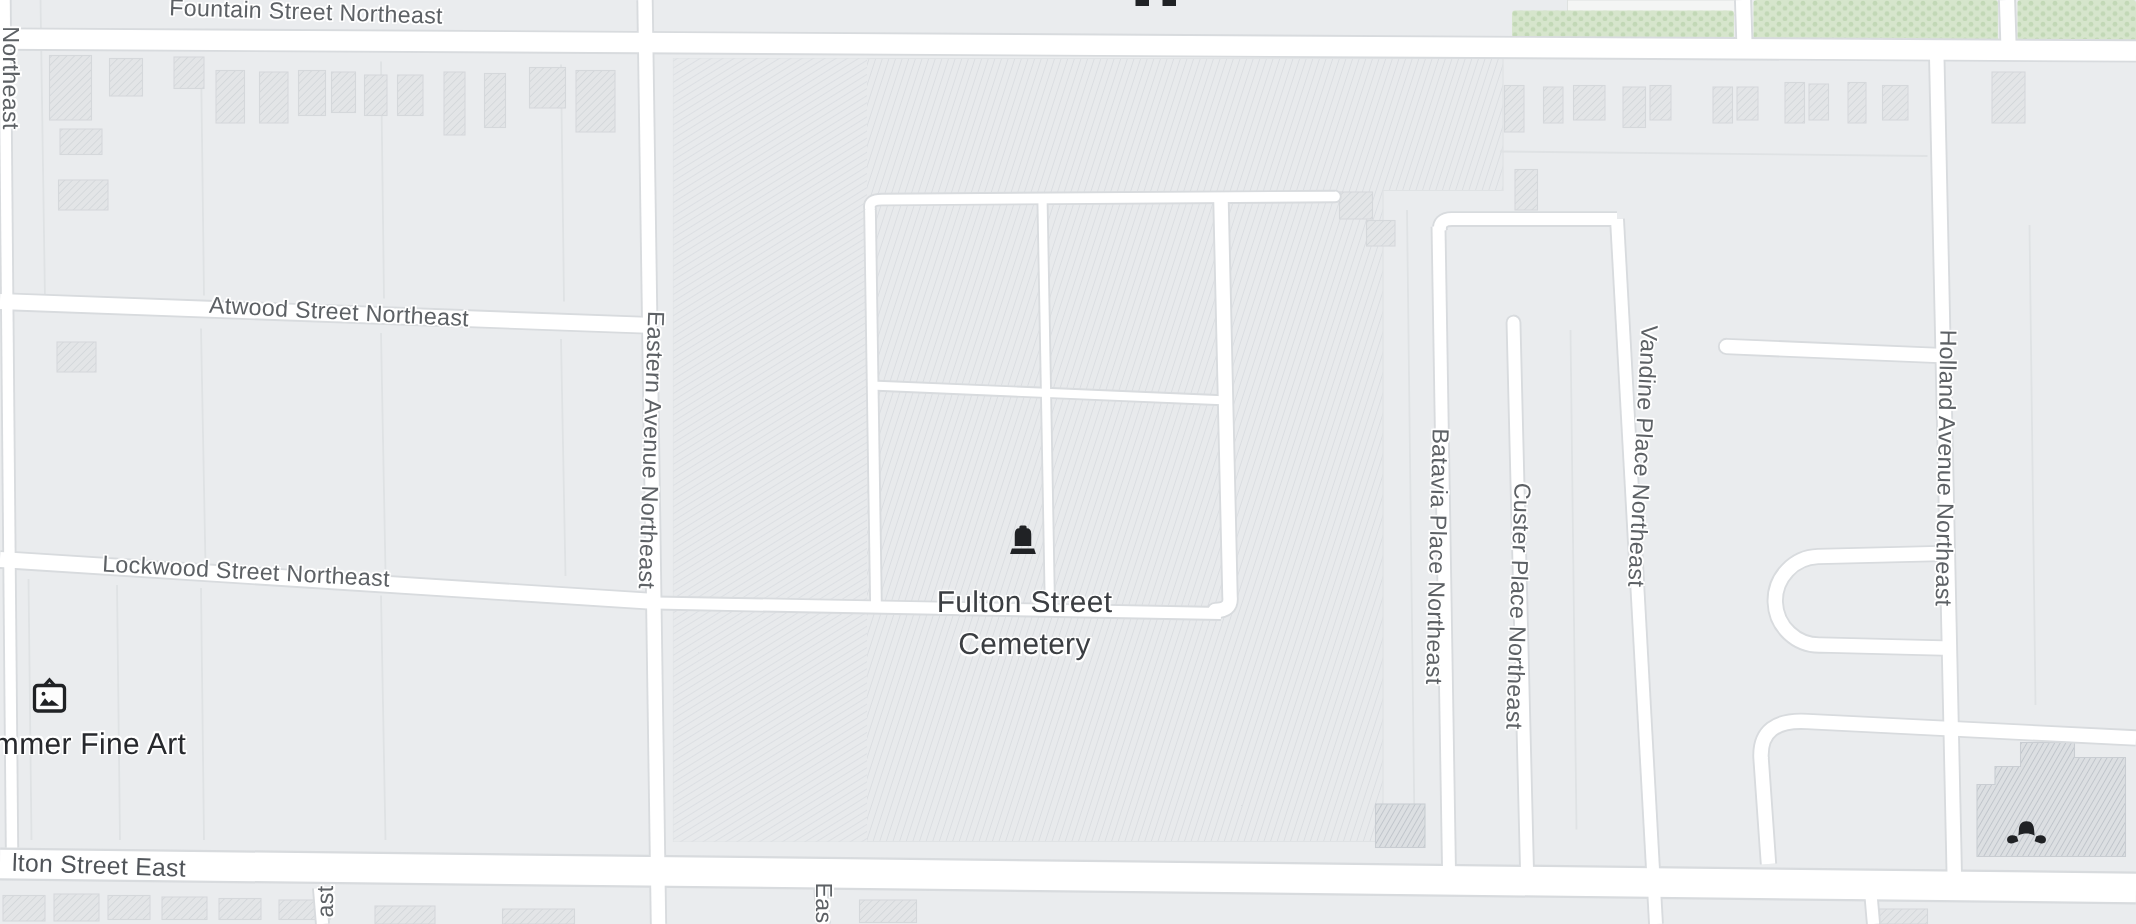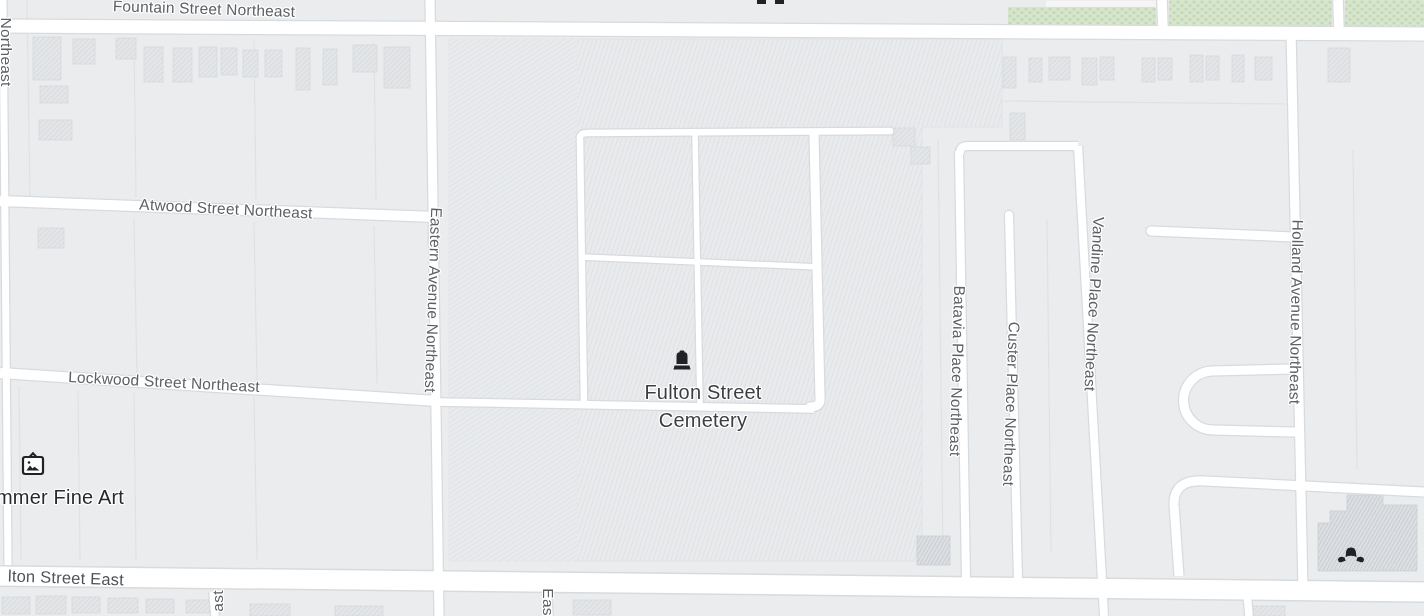--- a/index.html
+++ b/index.html
@@ -245,21 +245,21 @@
   <div class="lbl street" style="left:218px;top:601px;--r:-90deg;">ast</div>
   <div class="lbl street" style="left:548px;top:602px;--r:90deg;">Eas</div>
 
   <div class="icon" style="left:672px;top:350px;">
     <svg width="20" height="22" viewBox="0 0 20 22">
       <path d="M4.5,14 L4.5,6 Q4.5,2.2 7.5,2.2 L12.5,2.2 Q15.5,2.2 15.5,6 L15.5,14 Z" fill="var(--icon,#202225)"></path>
       <rect x="7.6" y="0.4" width="4.8" height="3" rx="1" fill="var(--icon,#202225)"></rect>
       <path d="M2.6,15.6 L17.4,15.6 L18.6,19.4 L1.4,19.4 Z" fill="var(--icon,#202225)"></path>
     </svg>
   </div>
-  <div class="lbl cem-name" style="left:683px;top:406px;margin-left:20px;">Fulton Street
+  <div class="lbl cem-name" style="left:683px;top:416px;">Fulton Street
 Cemetery</div>
 
   <div class="icon" style="left:19px;top:451px;">
     <svg width="28" height="27" viewBox="0 0 28 27">
       <path d="M10.5,6 L14,2.2 L17.5,6" fill="none" stroke="var(--icon,#202225)" stroke-width="2"></path>
       <rect x="4" y="6" width="20" height="17" rx="2.2" fill="#fdfdfd" stroke="var(--icon,#202225)" stroke-width="2.2"></rect>
       <path d="M7.5,19.5 L11,14.5 L13.5,17.5 L15.5,15.7 L20.5,19.5 Z" fill="var(--icon,#202225)"></path>
       <circle cx="10" cy="11.5" r="1.3" fill="var(--icon,#202225)"></circle>
     </svg>
   </div>

